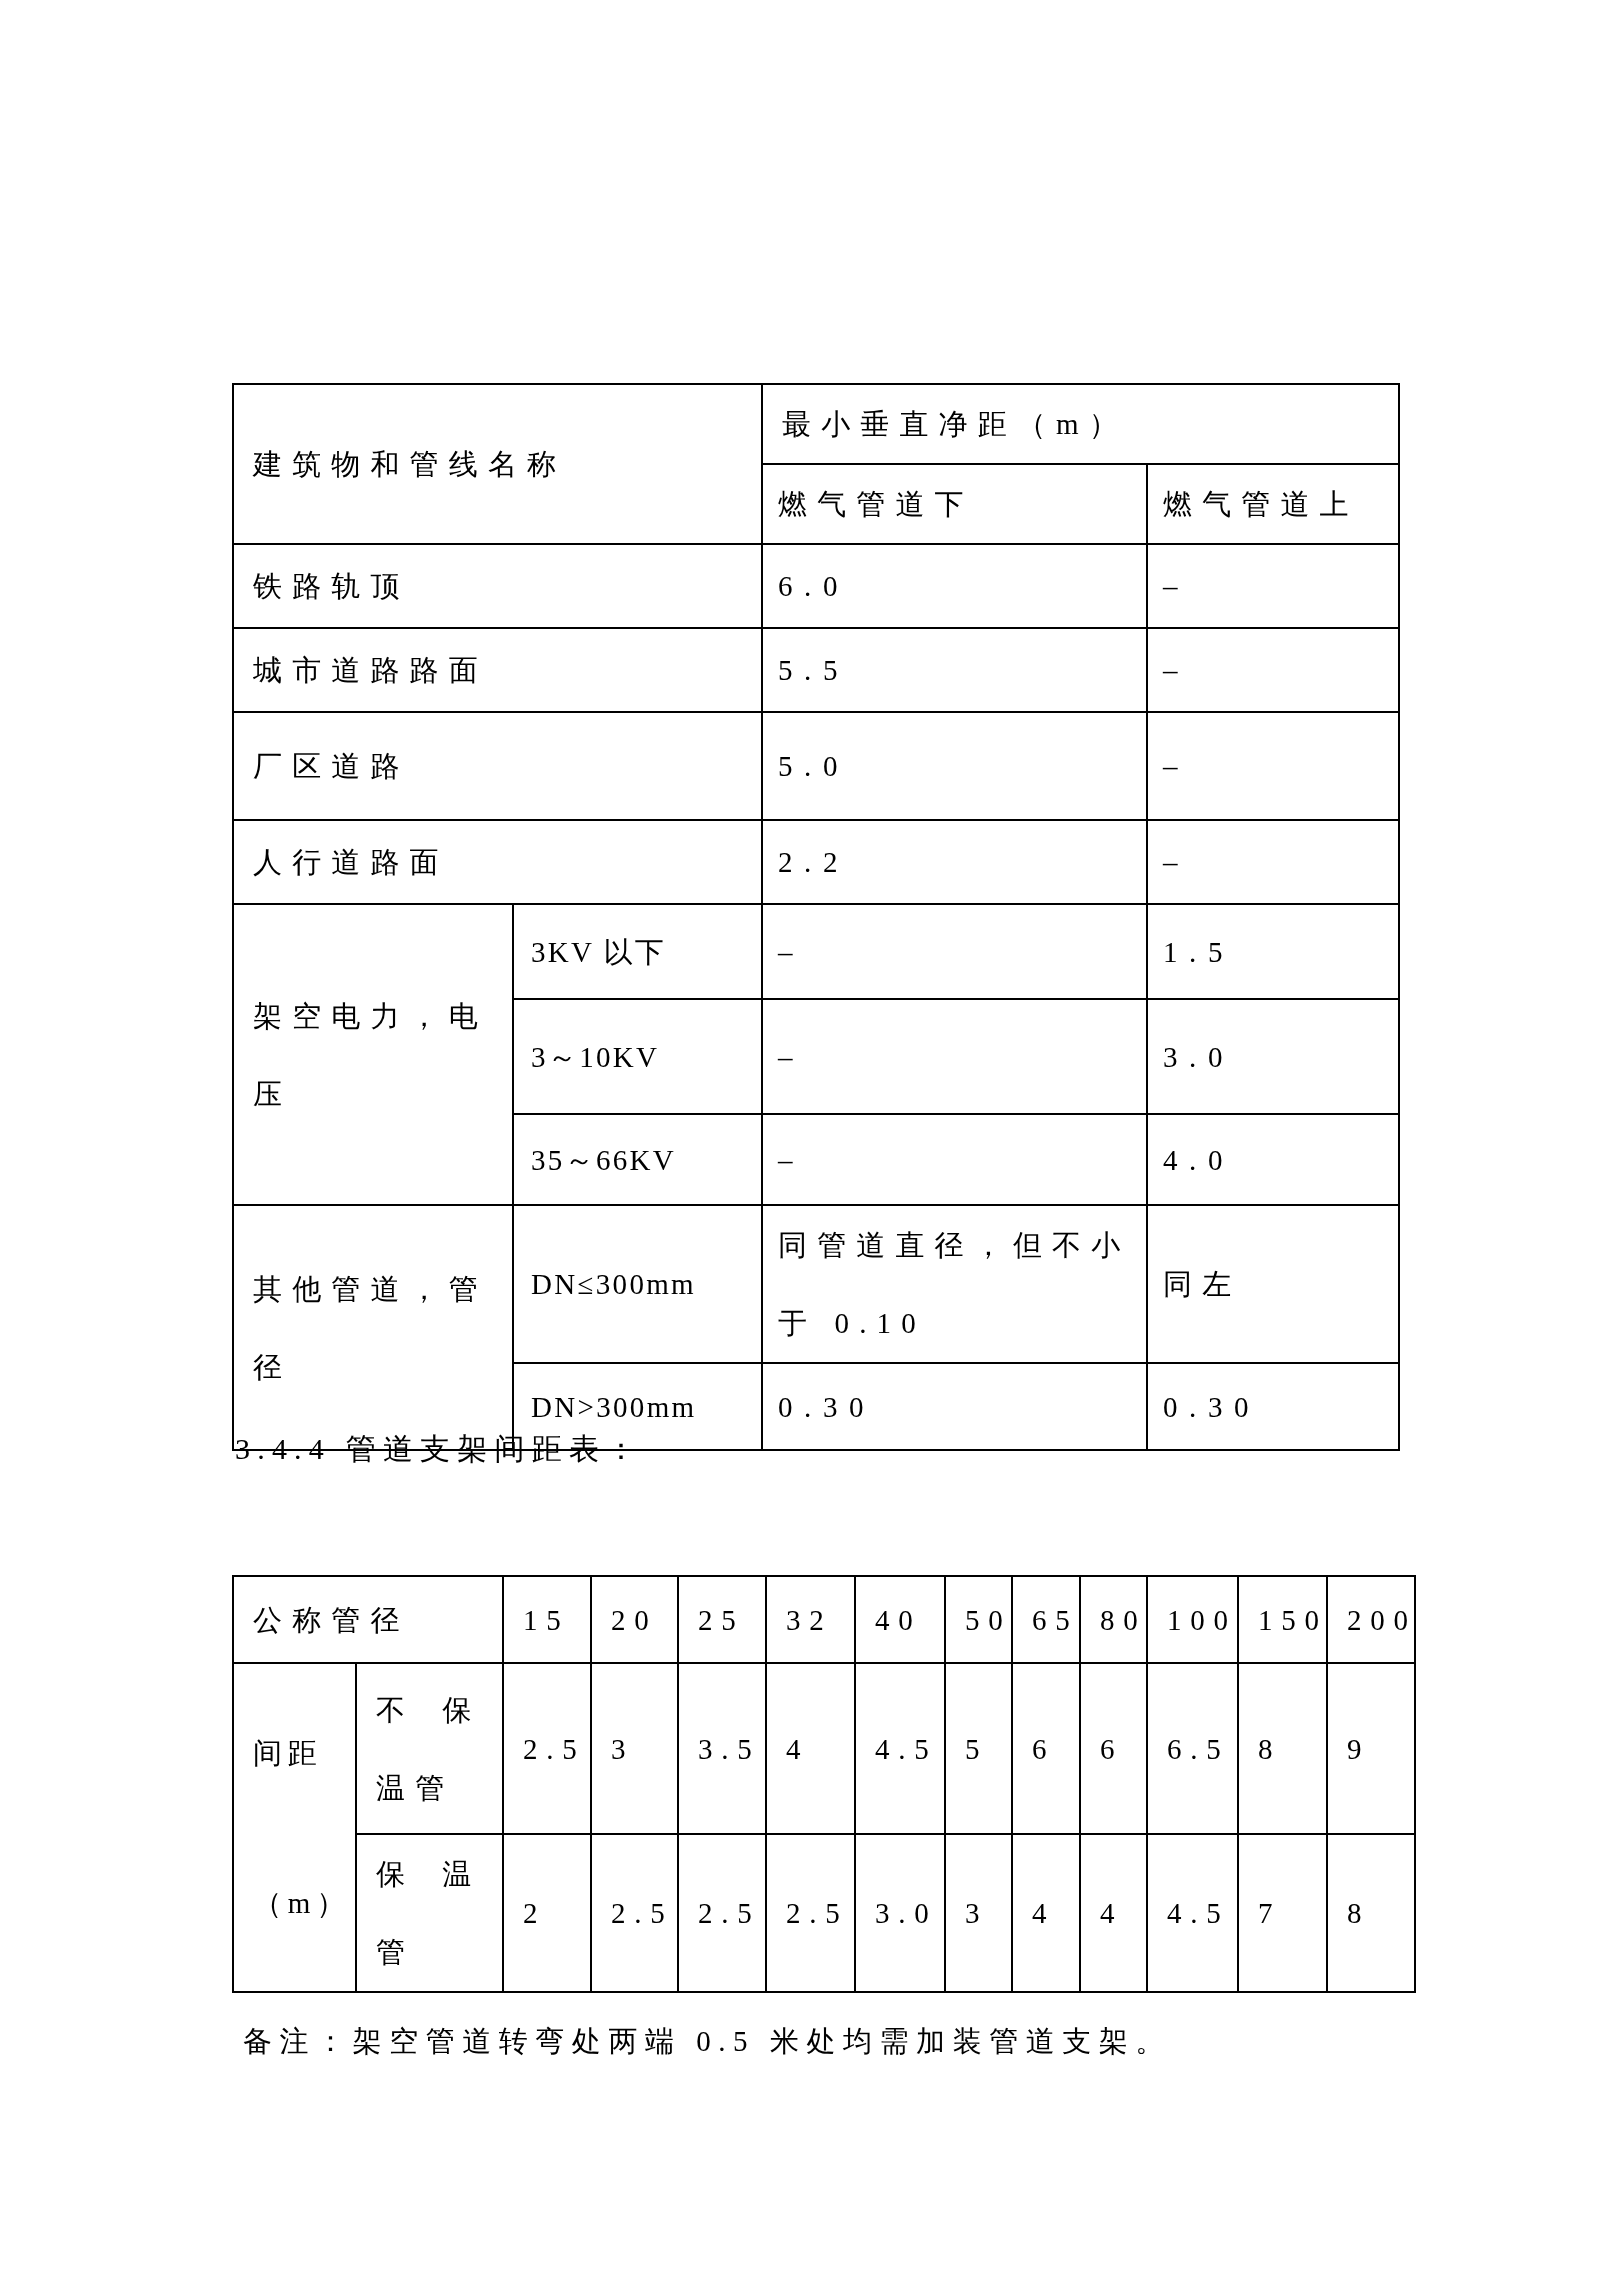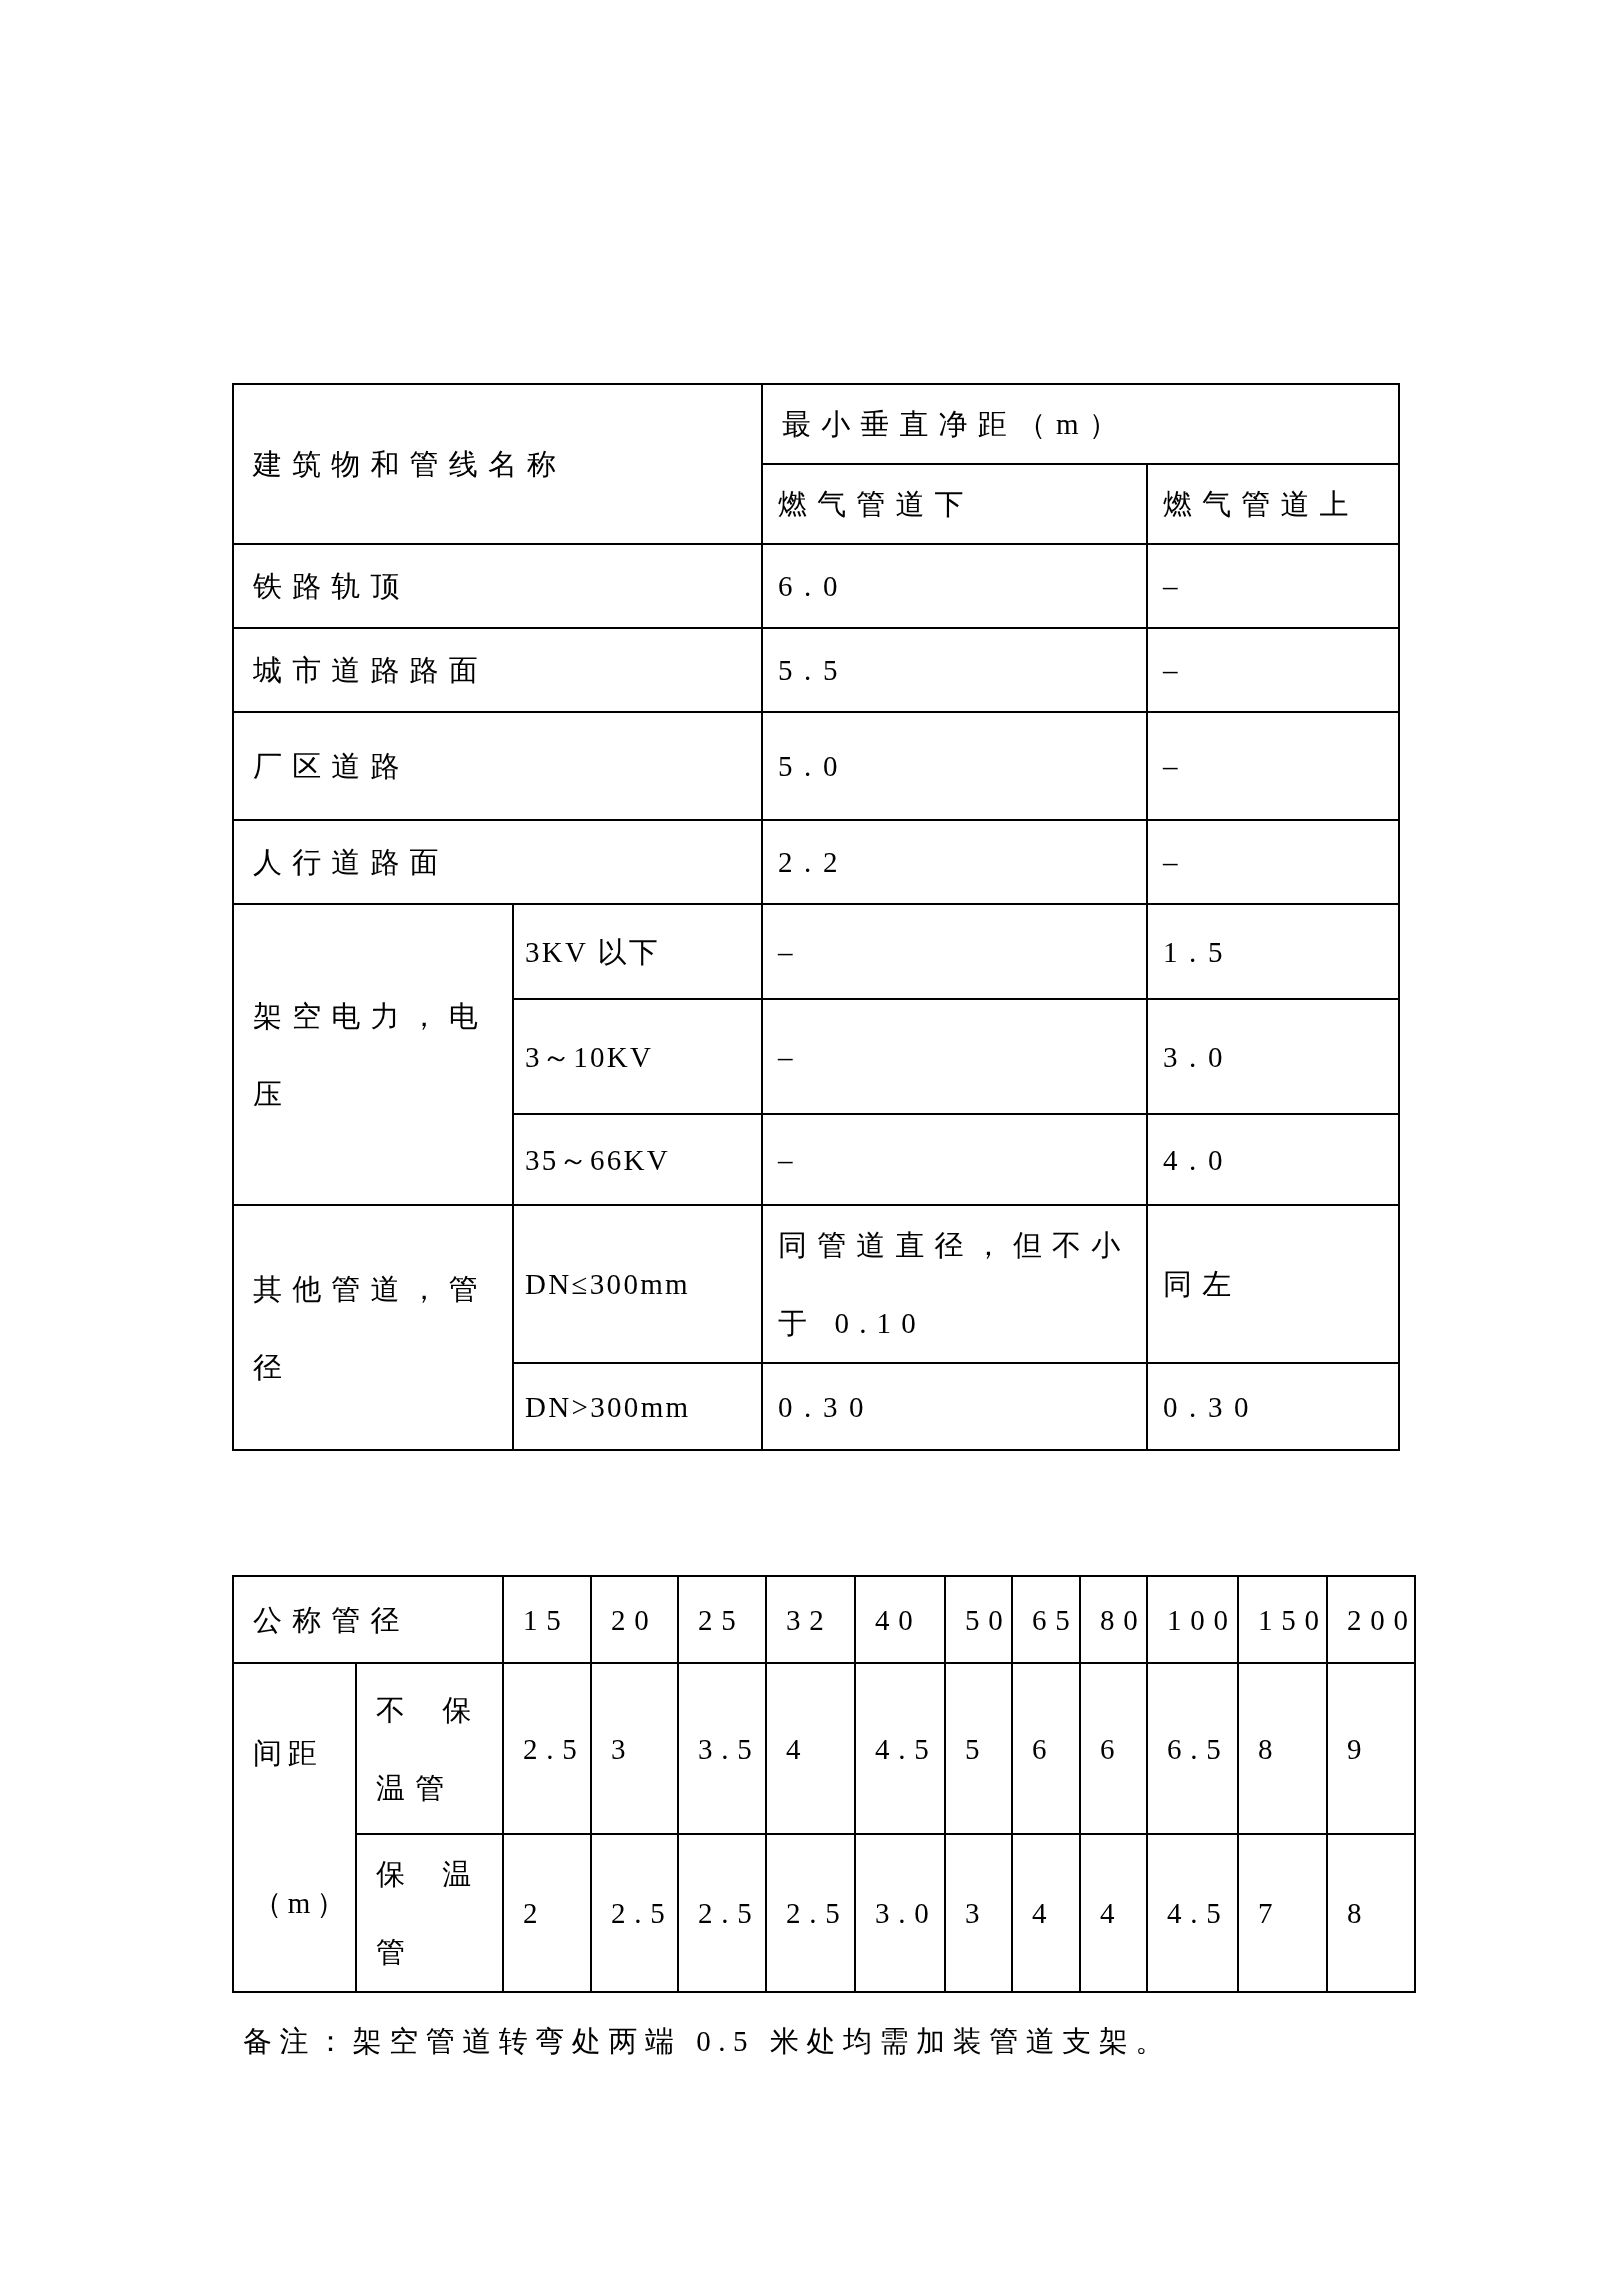--- a/index.html
+++ b/index.html
@@ -40,21 +40,21 @@
     padding-left:19px;
     padding-right:13.6px;
     line-height:78px;
     white-space:pre-line;
     overflow:hidden;
     color:#000;
   }
   
   .t1 { width:1166px; border:2.7px solid #000; }
   .t1 td.val { padding-left:15px; }
-  .t1 td.sub { letter-spacing:0.08em; padding-left:11px; }
+  .t1 td.sub { letter-spacing:0.08em; padding-left:17px; }
   .t1 td.num { letter-spacing:0.4em; }
   
   .t2 { width:1184px; border:2.7px solid #000; }
   .t2 td { line-height:82px; padding-left:13.6px; padding-right:6.8px; }
   .t2 td.headlbl { padding-left:19px; }
   .t2 td.num { letter-spacing:0.3em; }
   .t2 td.rowlbl {
     padding-left:19px; padding-right:20.5px;
     text-align:justify;
   }
@@ -132,20 +132,21 @@
         <td class="val">同左</td>
       </tr>
       <tr style="height:87px">
         <td class="sub">DN&gt;300mm</td>
         <td class="val num">0.30</td>
         <td class="val num">0.30</td>
       </tr>
     </tbody>
   </table>
 
+  <div class="heading" style="left:235px; top:1429px;">3.4.4 管道支架间距表：</div>
 
   <table class="t t2" style="left:232px; top:1575px;">
     <colgroup>
       <col style="width:123px">
         <col style="width:147px">
       <col style="width:88px">
         <col style="width:87px">
         <col style="width:88px">
         <col style="width:89px">
       <col style="width:90px">

